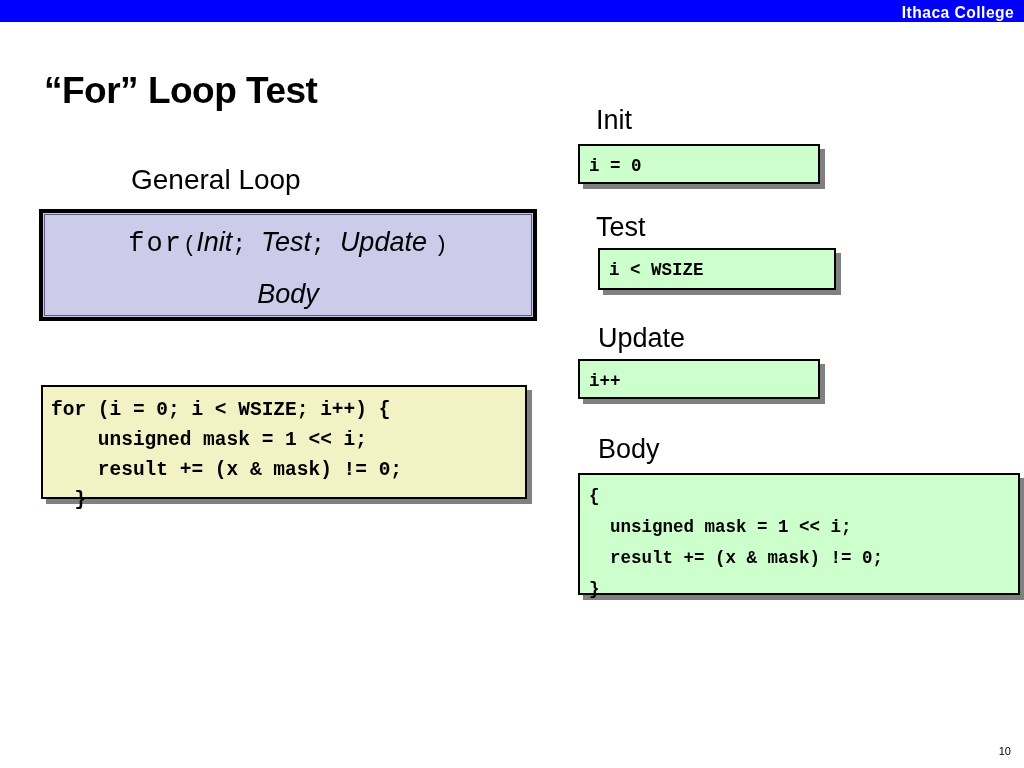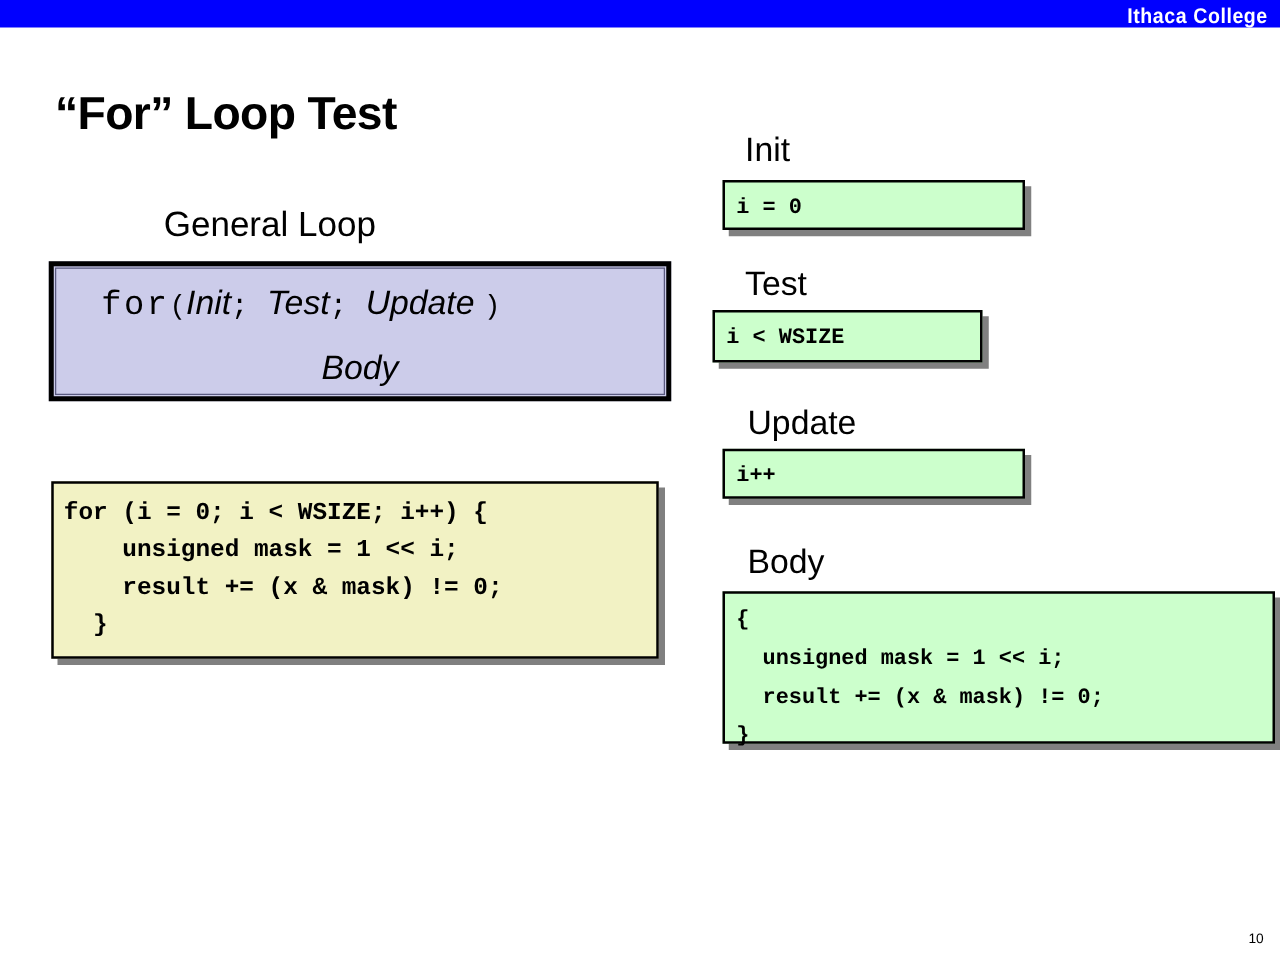--- a/index.html
+++ b/index.html
@@ -70,25 +70,25 @@
     background: #ccccea;
     border: 4px solid #000000;
     box-sizing: border-box;
     box-shadow: inset 0 0 0 1px #ccccea, inset 0 0 0 2px #5a5a80;
   }
   #general-form-line1 {
     position: absolute;
     left: 0;
     top: 16px;
     width: 100%;
+    text-align: center;
     white-space: nowrap;
     font-size: 27px;
     color: #000000;
     line-height: 1;
-    margin-left: 38px;
   }
   #general-form-line2 {
     position: absolute;
     left: 0;
     top: 68px;
     width: 100%;
     text-align: center;
     white-space: nowrap;
     font-size: 27px;
     color: #000000;
@@ -121,21 +121,21 @@
     font-family: "Liberation Mono", "DejaVu Sans Mono", monospace;
     font-weight: bold;
     color: #000000;
     box-shadow: 5px 5px 0 0 #808080;
     white-space: pre;
   }
   #yellow-code-box {
     left: 41px;
     top: 385px;
     width: 486px;
-    height: 142px;
+    height: 114px;
     background: #f2f2c4;
     font-size: 19.5px;
     line-height: 30px;
     padding: 8px 0 0 8px;
   }
 
   
   .slot-label {
     position: absolute;
     font-size: 27px;
@@ -144,21 +144,21 @@
   }
   .green-box {
     background: #ccffcc;
     font-size: 17.5px;
     line-height: 31px;
     padding: 5px 0 5px 9px;
   }
   #label-init   { left: 596px; top: 105px; }
   #box-init     { left: 578px; top: 144px; width: 242px; height: 40px; }
   #label-test   { left: 596px; top: 212px; }
-  #box-test     { left: 570px; top: 248px; width: 216px; height: 42px; }
+  #box-test     { left: 598px; top: 248px; width: 238px; height: 42px; }
   #label-update { left: 598px; top: 323px; }
   #box-update   { left: 578px; top: 359px; width: 242px; height: 40px; }
   #label-body   { left: 598px; top: 434px; }
   #box-body     { left: 578px; top: 473px; width: 442px; height: 122px;
                   line-height: 31px; padding: 6px 0 6px 9px; }
 
   
   #page-number {
     position: absolute;
     right: 13px;

